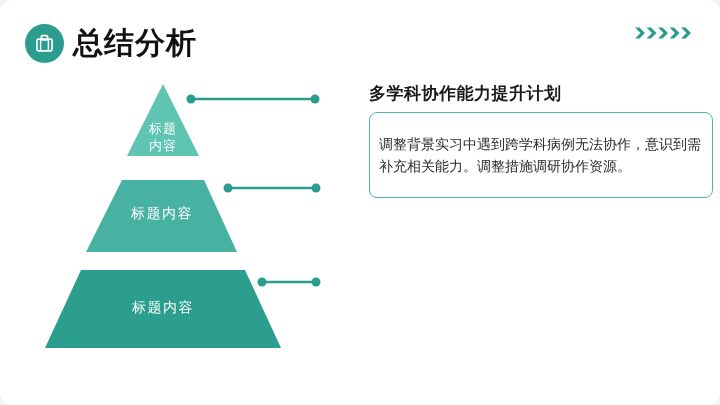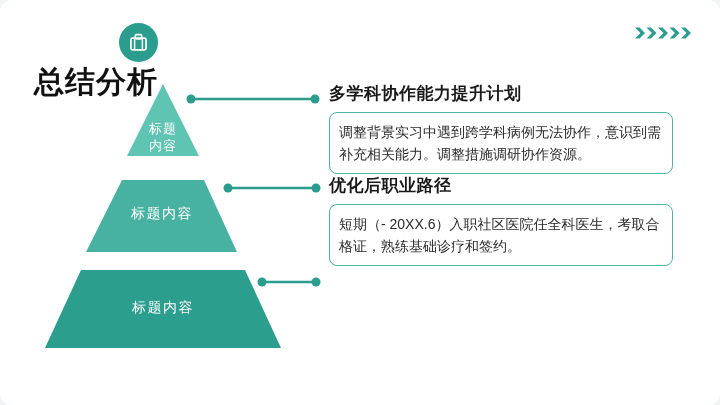--- a/index.html
+++ b/index.html
@@ -9,45 +9,45 @@
     background: #f2f3f5;
   }
   .slide {
     position: relative;
     width: 720px; height: 405px;
     background: #ffffff;
     border-radius: 12px;
     overflow: hidden;
   }
   
-  .header { position: absolute; left: 25px; top: 23px; display: flex; align-items: flex-end; flex-direction: column; }
+  .header { position: absolute; left: 25px; top: 23px; display: flex; align-items: center; }
   .icon-badge {
     width: 39px; height: 39px; border-radius: 50%;
     background: #2a9d8f;
     display: flex; align-items: center; justify-content: center;
     flex: 0 0 auto;
   }
   .page-title {
     margin-left: 9px;
     font-size: 30px; font-weight: 800; color: #111111;
     letter-spacing: 1px;
   }
   .chevrons { position: absolute; right: 28px; top: 25px; }
   
   .section { position: absolute; left: 329px; width: 344px; }
-  .section-1 { top: 82px; }
+  .section-1 { top: 82px; margin-left: 40px; }
   .section-2 { top: 174px; }
   .section-3 { top: 264px; }
   .section-title {
     font-size: 17px; font-weight: 700; color: #1a1a1a;
     letter-spacing: 0.5px; margin-bottom: 7px;
   }
   .section-box {
     border: 1.5px solid #4fb3a8; border-radius: 8px;
-    padding: 8px 9px;
+    padding: 20px 9px;
     font-size: 14px; line-height: 22px; color: #2b2b2b;
     background: #ffffff;
   }
   
   .pyramid-layer { position: absolute; left: 0; top: 0; width: 720px; height: 405px; }
   .tier-label {
     fill: #ffffff; font-size: 14px; letter-spacing: 1.5px;
     text-anchor: middle; font-family: "Liberation Sans", "DejaVu Sans", sans-serif;
   }
   .tier-label-small { font-size: 13px; letter-spacing: 1px; }
@@ -111,23 +111,17 @@
     </svg>
   </div>
 
   <div class="section section-1">
     <div class="section-title">多学科协作能力提升计划</div>
     <div class="section-box">
       <span>调整背景实习中遇到跨学科病例无法协作，意识到需补充相关能力。调整措施调研协作资源。</span>
     </div>
   </div>
 
-  <div class="section section-2">
-    <div class="section-title">优化后职业路径</div>
-    <div class="section-box">
-      <span>短期（- 20XX.6）入职社区医院任全科医生，考取合格证，熟练基础诊疗和签约。</span>
-    </div>
-  </div>
 
   <div class="section section-3">
   </div>
 
 </div>
 
 </body></html>

